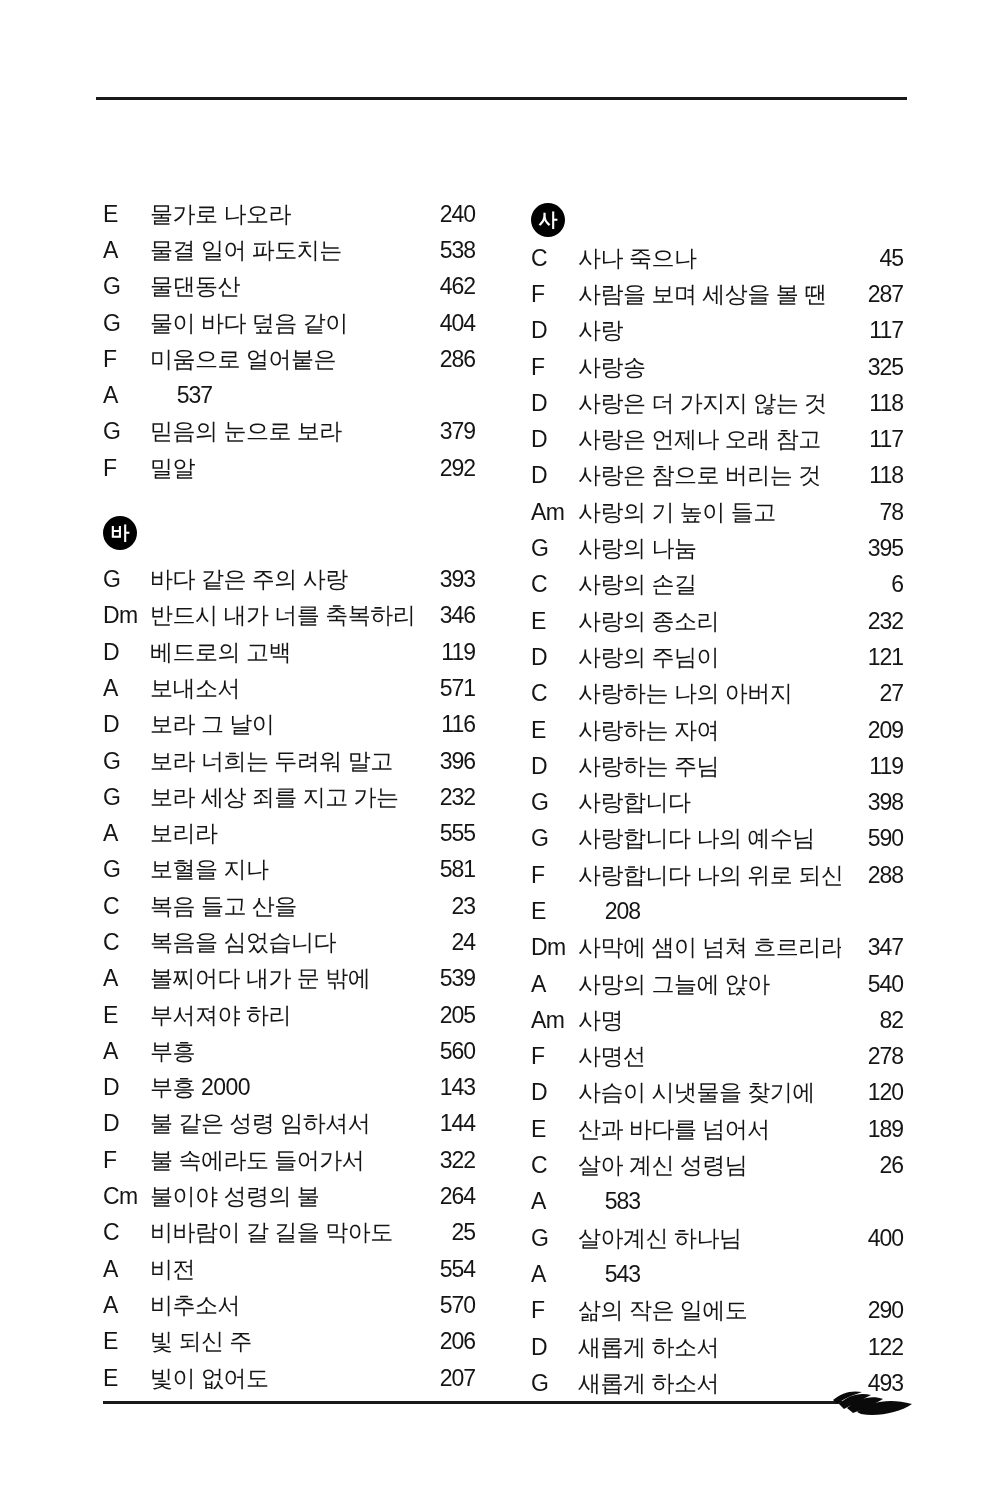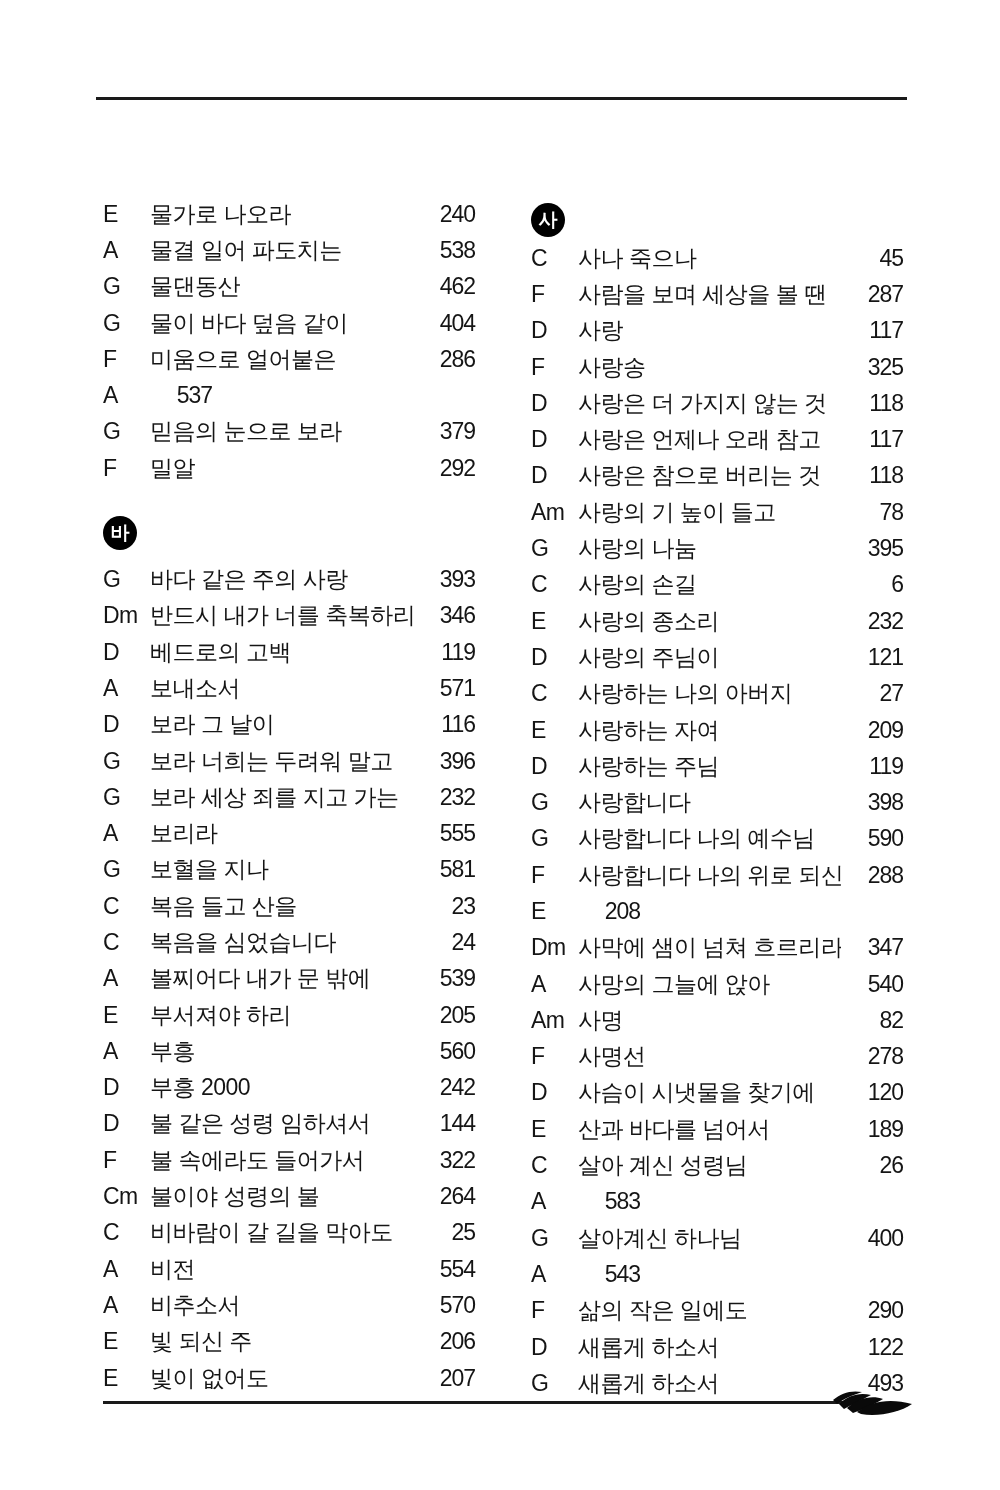--- a/index.html
+++ b/index.html
@@ -203,21 +203,21 @@
         <span class="num">205</span>
       </div>
       <div class="row">
         <span class="key">A</span>
         <span class="title">부흥</span>
         <span class="num">560</span>
       </div>
       <div class="row">
         <span class="key">D</span>
         <span class="title">부흥 2000</span>
-        <span class="num">242</span>
+        <span class="num">143</span>
       </div>
       <div class="row">
         <span class="key">D</span>
         <span class="title">불 같은 성령 임하셔서</span>
         <span class="num">144</span>
       </div>
       <div class="row">
         <span class="key">F</span>
         <span class="title">불 속에라도 들어가서</span>
         <span class="num">322</span>

